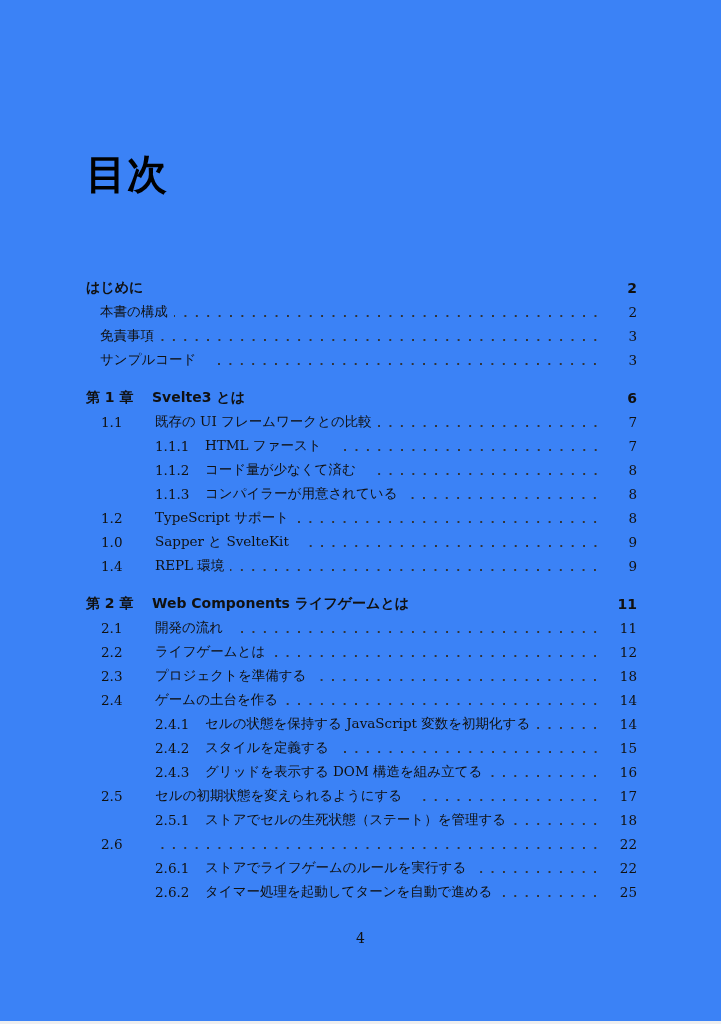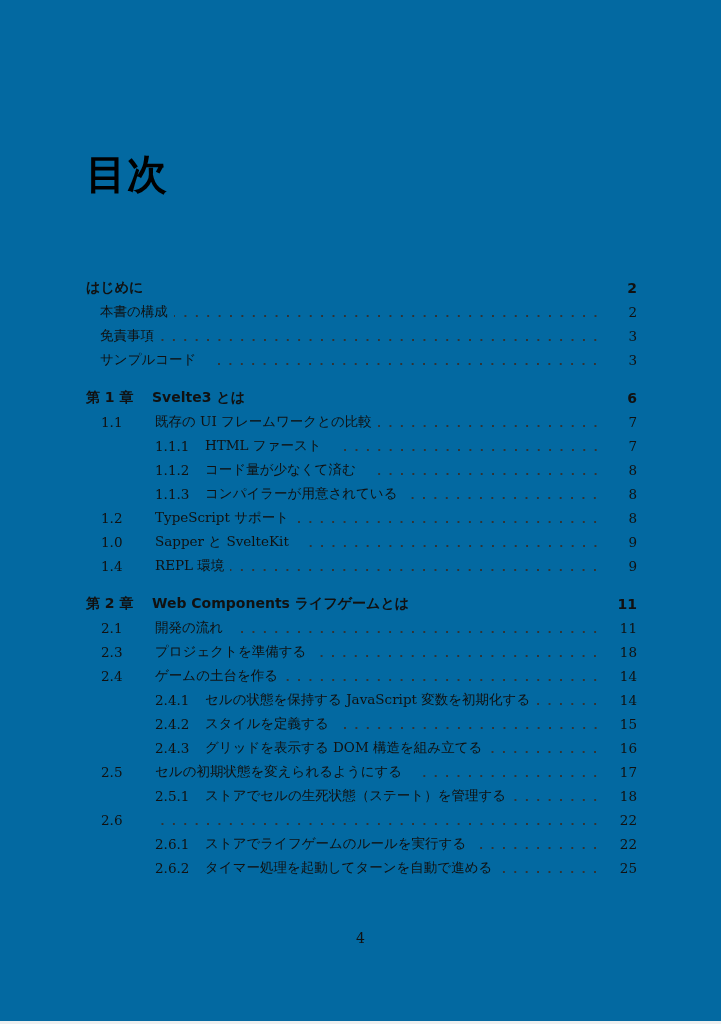--- a/index.html
+++ b/index.html
@@ -1,20 +1,20 @@
 <!DOCTYPE html>
 <html><head>
 <meta charset="utf-8">
 <style>
   html, body { margin: 0; padding: 0; }
   body {
     width: 721px; height: 1024px; background: #ffffff; position: relative; overflow: hidden;
     color: #111; font-family: "DejaVu Serif", "Liberation Serif", serif;
   }
-  .page { position: absolute; left: 0; top: 0; width: 721px; height: 1022px; background: #0369a1; }
+  .page { position: absolute; left: 0; top: 0; width: 721px; height: 1022px; background: #3b82f6; }
   .bottom-edge { position: absolute; left: 0; top: 1021px; width: 721px; height: 3px; background: #efefef; }
   .title {
     position: absolute; left: 86px; top: 150px; margin: 0;
     font-family: "DejaVu Sans", "Liberation Sans", sans-serif; font-weight: bold;
     font-size: 40px; line-height: 48px; letter-spacing: 1px; color: #000;
   }
   .toc { position: absolute; left: 86px; top: 276px; width: 551px; }
   .row { position: relative; height: 24px; display: flex; align-items: center; font-size: 13.5px; }
   .row.part, .row.chapter {
     font-family: "DejaVu Sans", "Liberation Sans", sans-serif; font-weight: bold; font-size: 14px;
@@ -123,20 +123,26 @@
       <span class="spacer"></span>
       <span class="pg">11</span>
     </div>
     <div class="row lvl2">
       <span class="num">2.1</span>
       <span class="label">開発の流れ</span>
       <span class="leader-box" style="margin-left:8px"></span>
       <span class="pg">11</span>
     </div>
     <div class="row lvl2">
+      <span class="num">2.2</span>
+      <span class="label">ライフゲームとは</span>
+      <span class="leader-box"></span>
+      <span class="pg">12</span>
+    </div>
+    <div class="row lvl2">
       <span class="num">2.3</span>
       <span class="label">プロジェクトを準備する</span>
       <span class="leader-box" style="margin-left:8px"></span>
       <span class="pg">18</span>
     </div>
     <div class="row lvl2">
       <span class="num">2.4</span>
       <span class="label">ゲームの土台を作る</span>
       <span class="leader-box"></span>
       <span class="pg">14</span>

